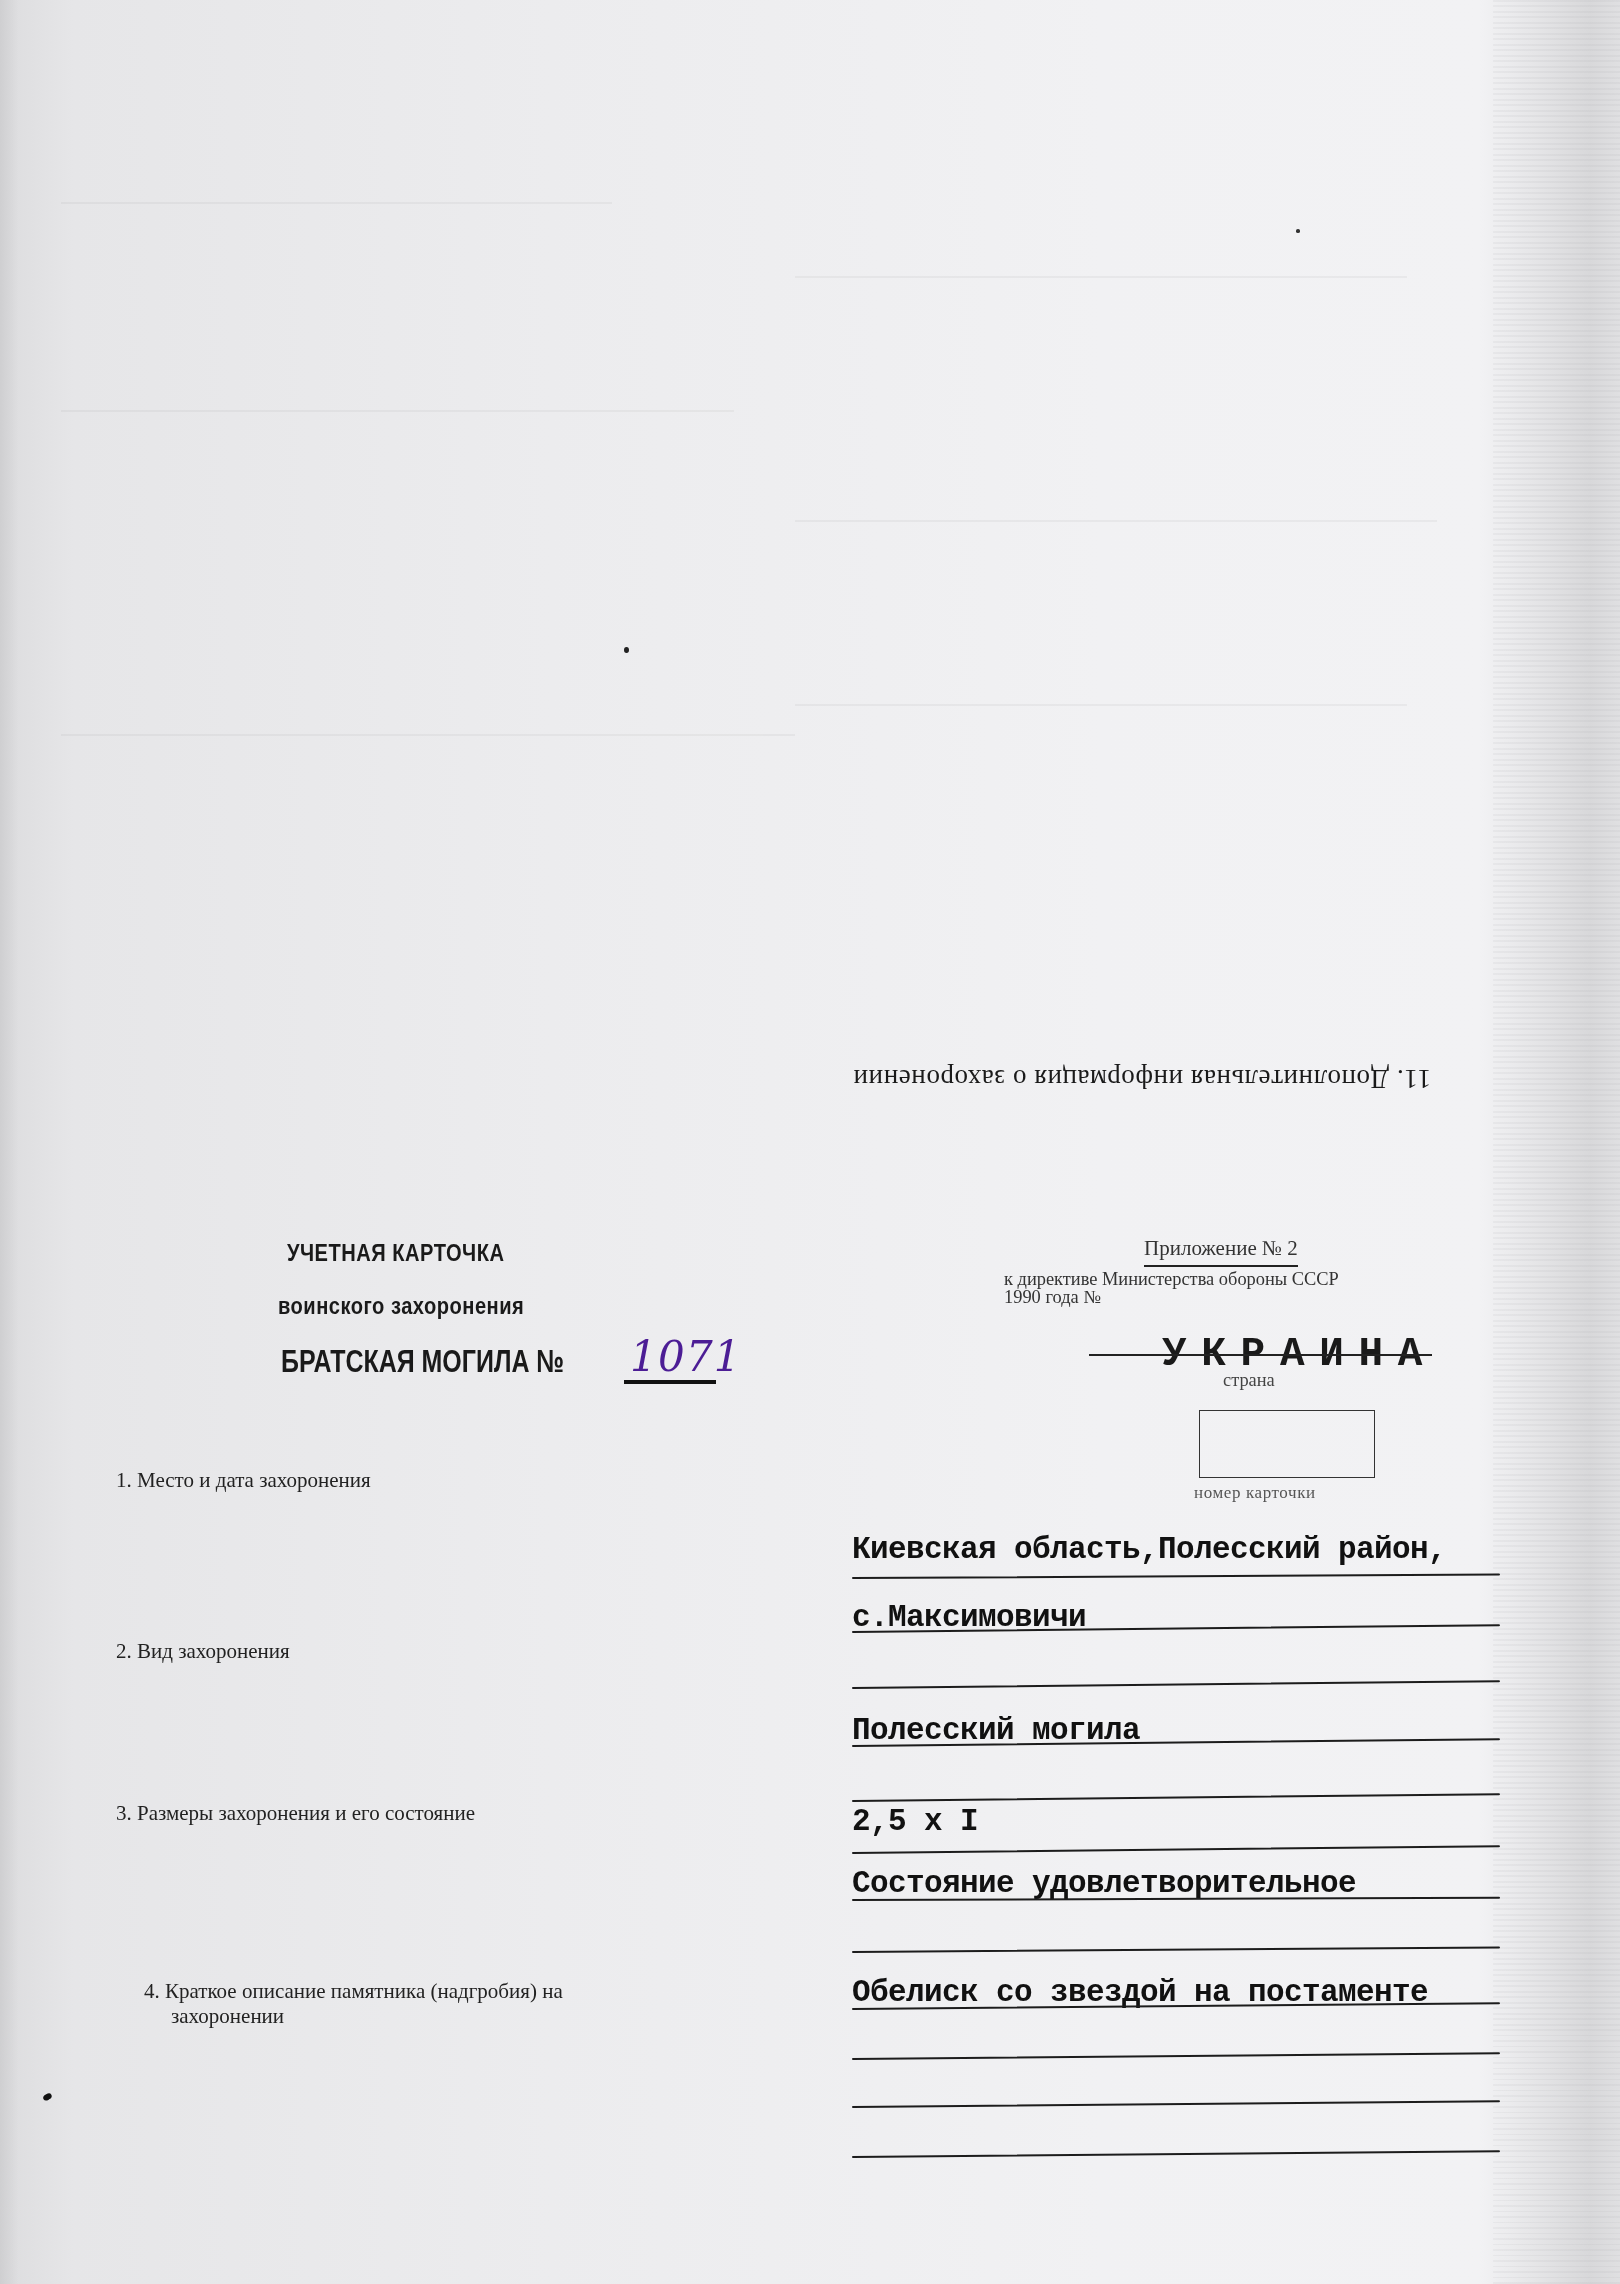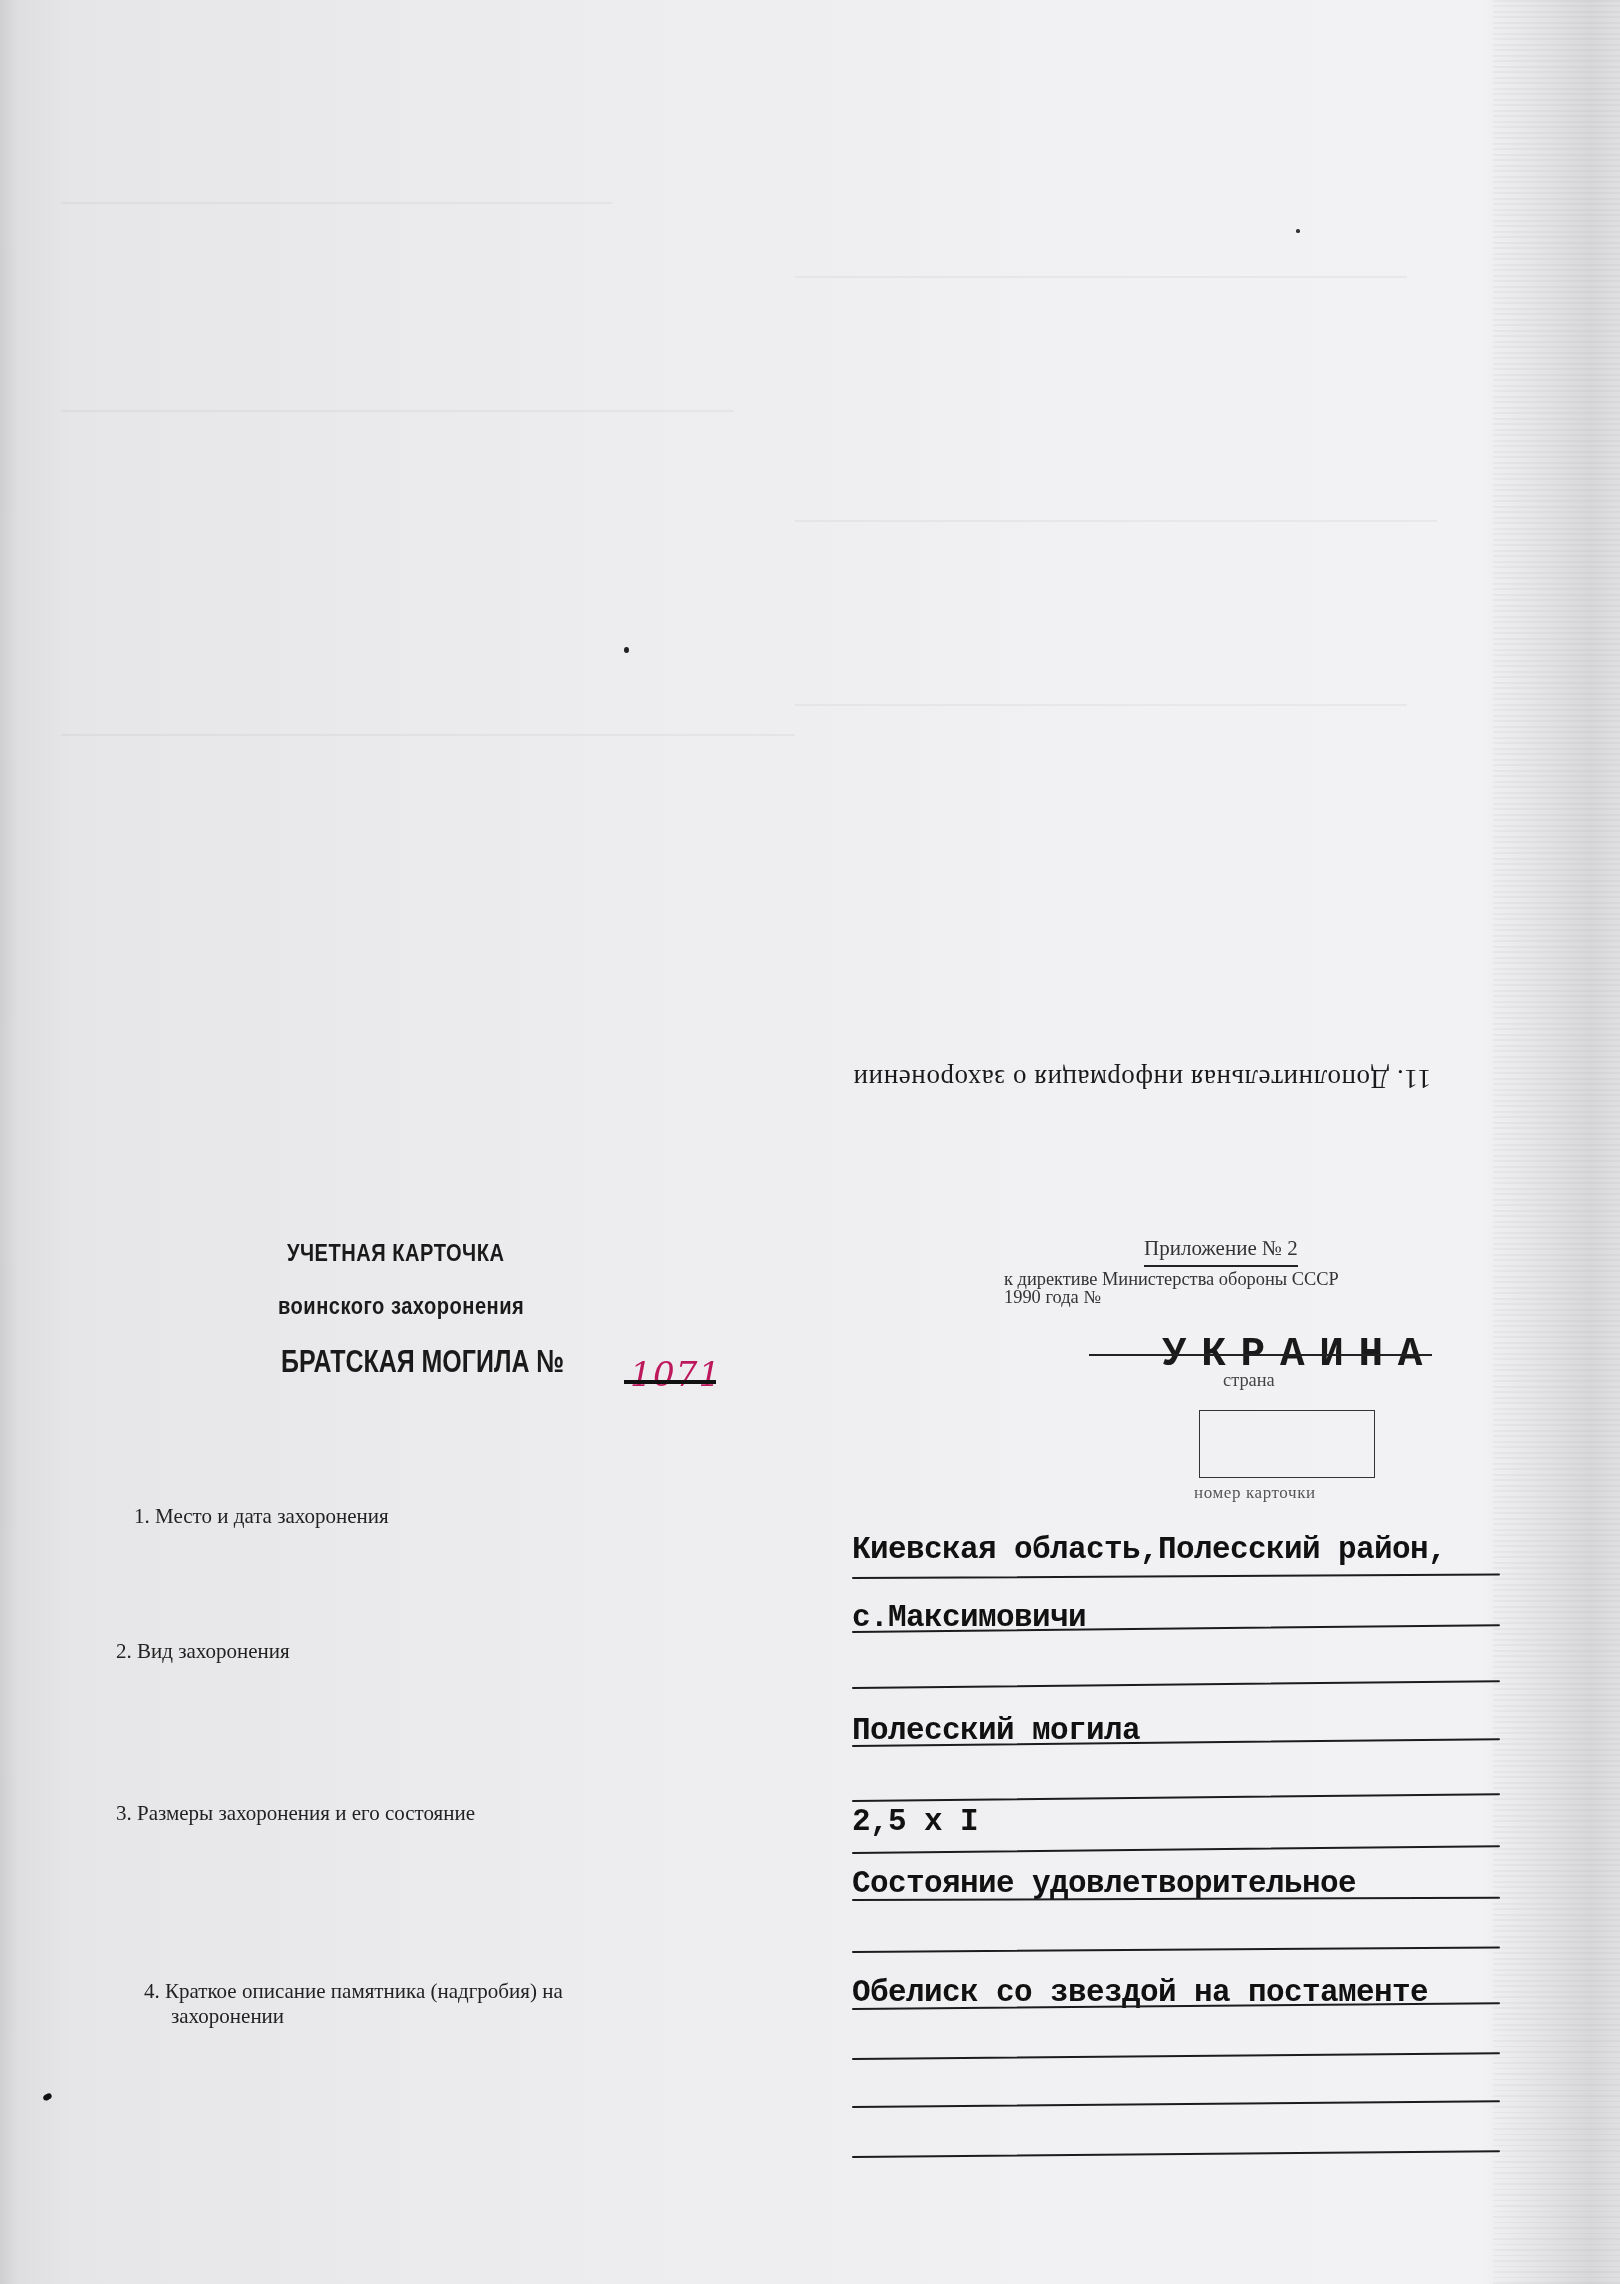--- a/index.html
+++ b/index.html
@@ -82,24 +82,23 @@
     .grave-number-slot {
       left: 624px; top: 1337px;
       width: 89px;
       height: 43px;
     }
     .grave-number {
       position: absolute;
       left: 6.1px; top: -4.9px;
       font-family: "DejaVu Serif", serif;
       font-style: italic;
-      font-size: 34px;
-      color: #be185d;
+      font-size: 42px;
+      color: #4c1d95;
       letter-spacing: 1.2px;
-      margin-top: 22px;
     }
     .grave-number-line {
       position: absolute;
       left: 0; top: 43px;
       width: 92px; height: 3.7px;
       background: #111;
     }
 
     .appendix {
       left: 1144px; top: 1236px;
@@ -151,21 +150,21 @@
       left: 1194px; top: 1483px;
       font-size: 17px;
       color: #555;
       letter-spacing: 0.6px;
     }
 
     .item-label {
       font-size: 21px;
       color: #222;
     }
-    .item-1 { left: 116px; top: 1504px; margin-left: 18px; }
+    .item-1 { left: 116px; top: 1468px; }
     .item-2 { left: 116px; top: 1639px; }
     .item-3 { left: 116px; top: 1801px; }
     .item-4 { left: 115px; top: 1979px; line-height: 24.5px; white-space: normal; width: 691px; margin-left: 29px; }
     .item-4 .cont { display: block; padding-left: 27px; }
 
     .typed {
       font-family: "Liberation Mono", monospace;
       font-size: 31px;
       font-weight: bold;
       color: #111;

